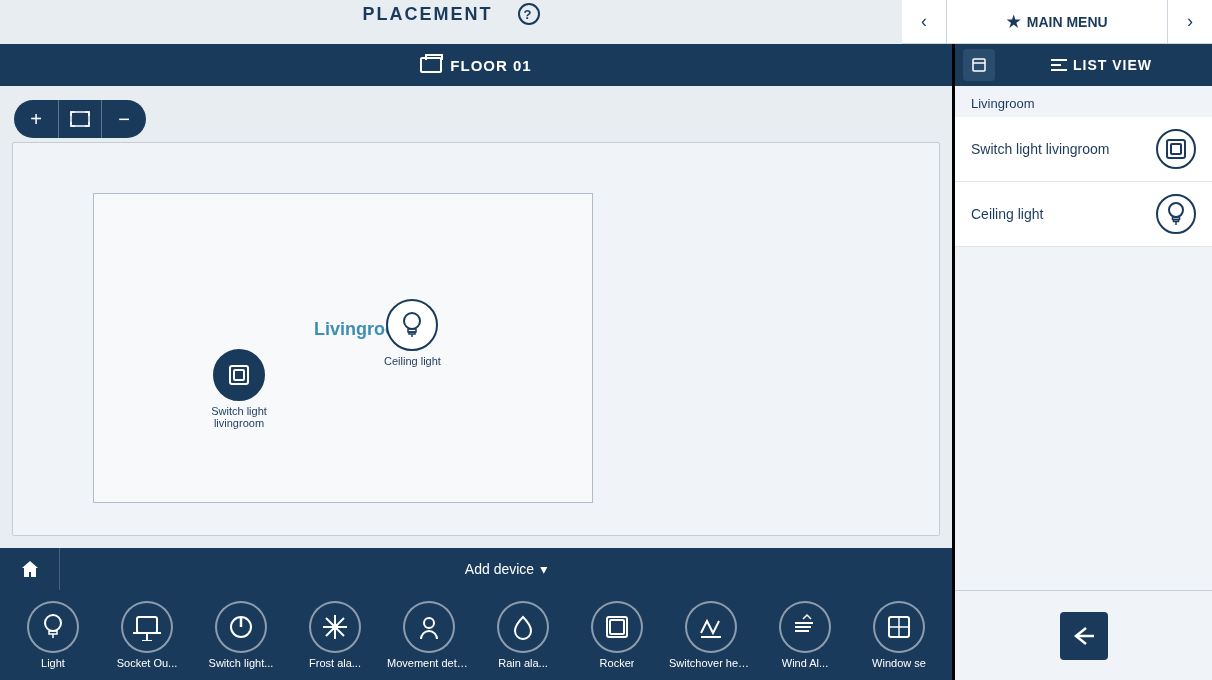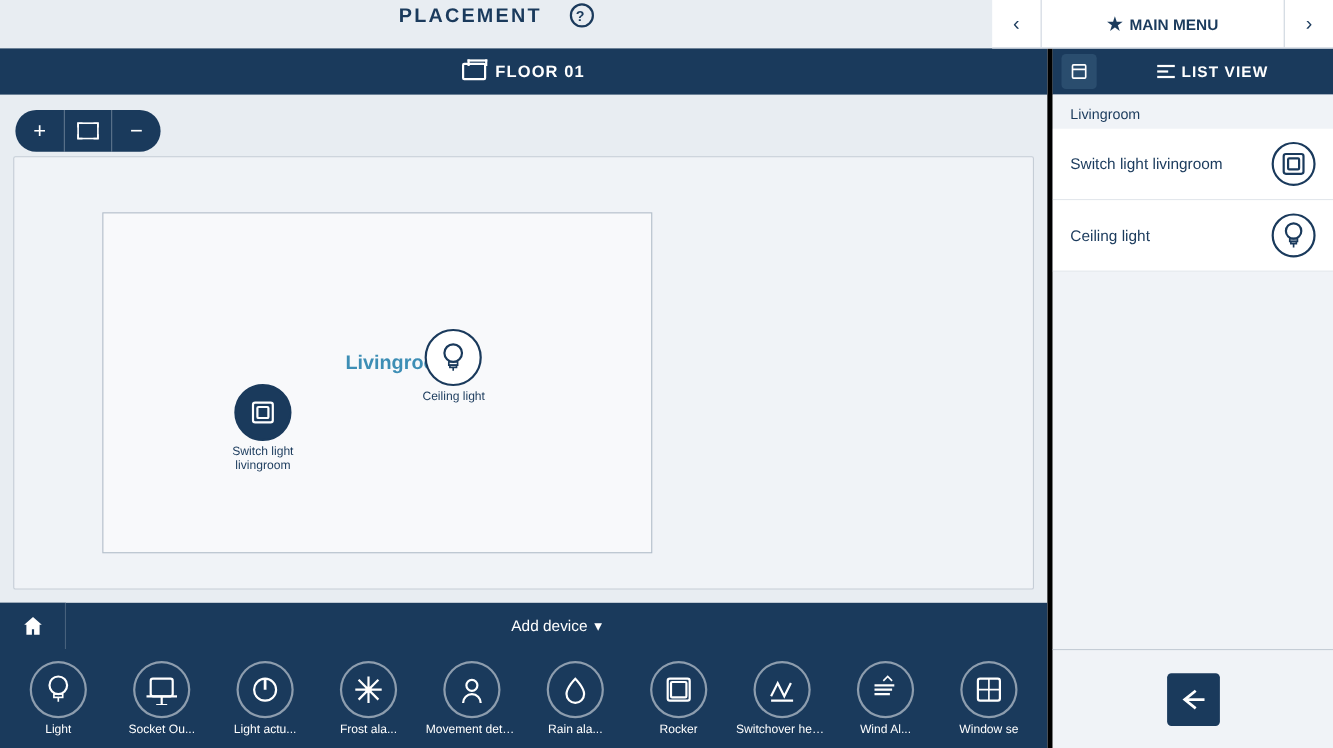--- a/index.html
+++ b/index.html
@@ -256,21 +256,21 @@
       overflow: hidden;
       text-overflow: ellipsis;
     }
 
     
     .right-panel {
       width: 310px;
       display: flex;
       flex-direction: column;
       background: #f0f3f7;
-      border-left: 5px solid #000000;
+      border-left: 3px solid #000000;
     }
     .right-header {
       background: #1a3a5c;
       height: 42px;
       display: flex; align-items: center;
       padding: 0 8px;
       gap: 4px;
     }
     .collapse-btn {
       width: 32px; height: 32px;
@@ -466,21 +466,21 @@
         <span class="tray-label">Socket Ou...</span>
       </div>
 
       <div class="tray-item">
         <div class="tray-circle">
           <svg width="28" height="28" viewBox="0 0 28 28" fill="none">
             <circle cx="14" cy="14" r="10" stroke="white" stroke-width="2"></circle>
             <line x1="14" y1="4" x2="14" y2="14" stroke="white" stroke-width="2.5"></line>
           </svg>
         </div>
-        <span class="tray-label">Light actu...</span>
+        <span class="tray-label">Switch light...</span>
       </div>
 
       <div class="tray-item">
         <div class="tray-circle">
           <svg width="28" height="28" viewBox="0 0 28 28" fill="none">
             <line x1="14" y1="2" x2="14" y2="26" stroke="white" stroke-width="2"></line>
             <line x1="2" y1="14" x2="26" y2="14" stroke="white" stroke-width="2"></line>
             <line x1="5" y1="5" x2="23" y2="23" stroke="white" stroke-width="2"></line>
             <line x1="23" y1="5" x2="5" y2="23" stroke="white" stroke-width="2"></line>
             <circle cx="14" cy="14" r="3" fill="white"></circle>

